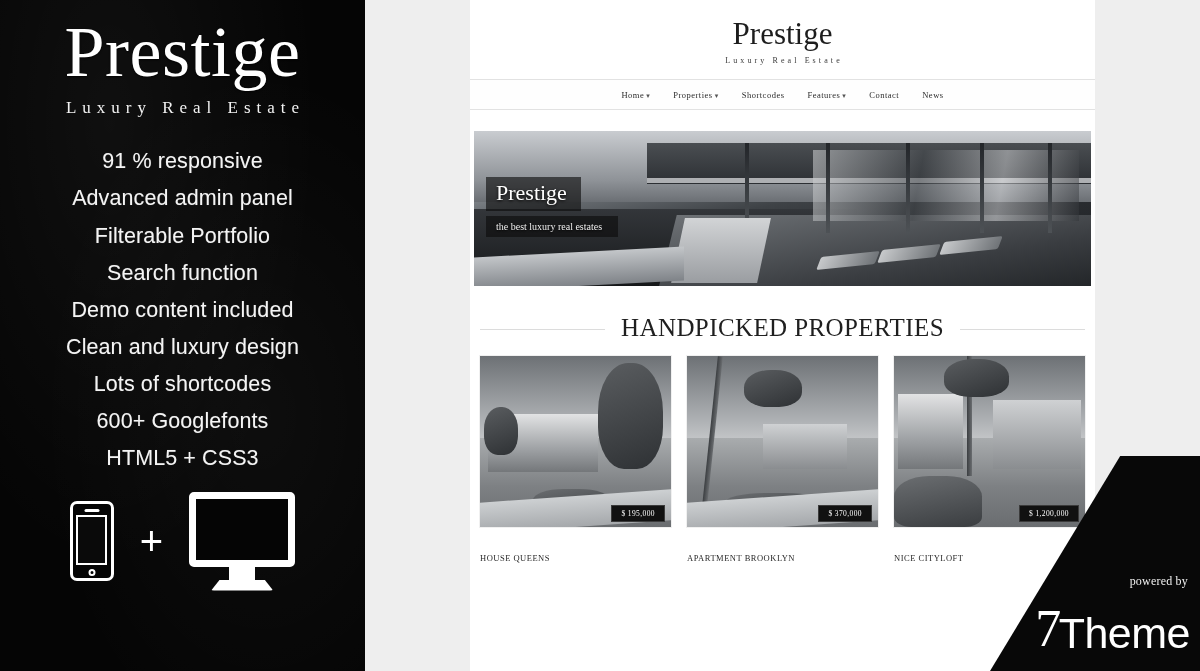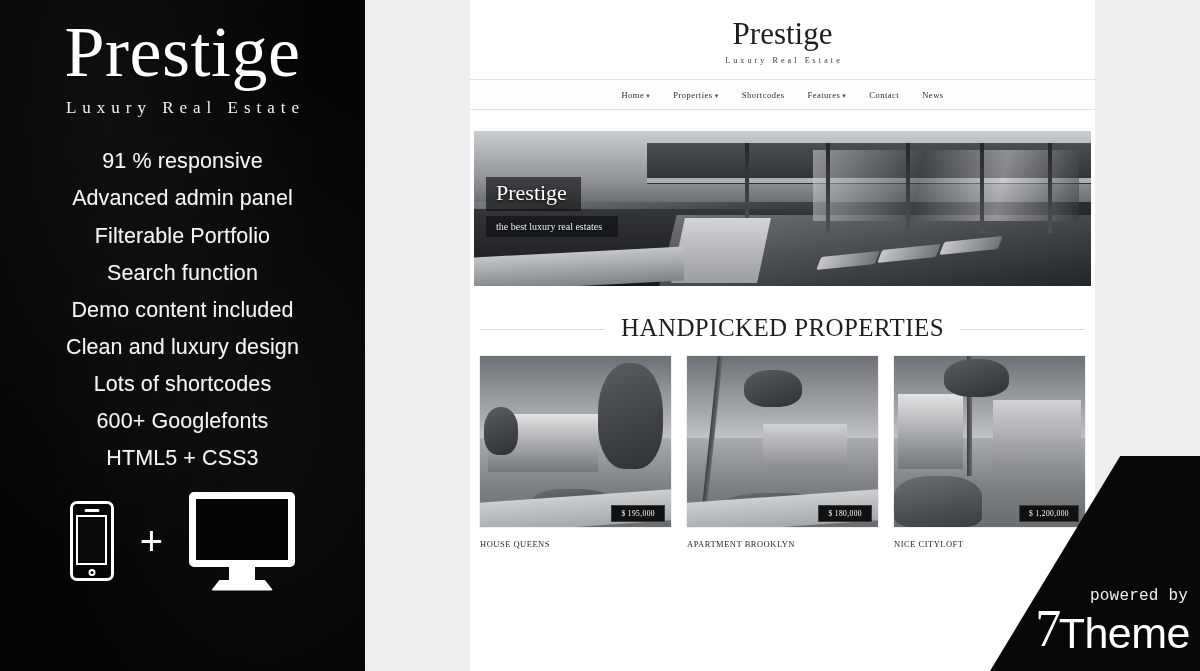--- a/index.html
+++ b/index.html
@@ -213,36 +213,36 @@
   .price-badge {
     position: absolute; right: 6px; bottom: 5px; z-index: 4;
     background: #111111; color: #ffffff;
     font-family: "Liberation Serif", serif;
     font-size: 7.5px; padding: 3px 9px; letter-spacing: .4px;
     border: 1px solid rgba(255,255,255,.18);
   }
   .card-title {
     font-family: "Liberation Serif", serif;
     font-size: 8.5px; color: #2a2a2a; letter-spacing: .5px;
-    margin-top: 12px; text-transform: uppercase;
+    margin-top: 26px; text-transform: uppercase;
   }
 
   
   .corner {
     position: absolute; right: 0; bottom: 0; width: 210px; height: 215px;
     z-index: 30; pointer-events: none;
   }
   .corner .wedge {
     position: absolute; inset: 0; background: #080808;
     clip-path: polygon(100% 0, 100% 100%, 0 100%, 62% 0);
   }
   .corner .label {
-    position: absolute; right: 12px; bottom: 66px;
-    color: #f0f0f0; font-size: 16px; letter-spacing: .2px;
-    font-family: Liberation Mono, monospace;
+    position: absolute; right: 12px; bottom: 82px;
+    color: #f0f0f0; font-size: 12px; letter-spacing: .2px;
+    font-family: Liberation Serif, serif;
   }
   .corner .brand {
     position: absolute; right: 10px; bottom: 16px;
     color: #ffffff; font-size: 43px; line-height: 1; letter-spacing: -.5px;
     font-family: "Liberation Sans", sans-serif;
     display: flex; align-items: flex-end;
   }
   .corner .brand .seven {
     display: inline-block; font-family: "Liberation Serif", serif;
     font-size: 52px; transform: skewX(-8px) translateY(4px); margin-right: -2px;
@@ -361,21 +361,21 @@
 
         <div class="card">
           <div class="card-media">
             <span class="c-sky"></span>
             <span class="c-ground"></span>
             <span class="c-bldg2"></span>
             <span class="c-trunk" style="left:12%; top:0; height:88%; transform:rotate(6deg);"></span>
             <span class="c-tree" style="left:30%; top:8%; width:30%; height:22%;"></span>
             <span class="c-shrub" style="left:20%; width:52%; height:14%;"></span>
             <span class="c-path"></span>
-            <span class="price-badge">$ 180,000</span>
+            <span class="price-badge">$ 370,000</span>
           </div>
           <div class="card-title">APARTMENT BROOKLYN</div>
         </div>
 
         <div class="card">
           <div class="card-media">
             <span class="c-sky"></span>
             <span class="c-ground"></span>
             <span class="c-bldg" style="left:2%; top:22%; width:34%; height:44%;"></span>
             <span class="c-bldg2" style="left:52%; top:26%; width:46%; height:40%;"></span>

